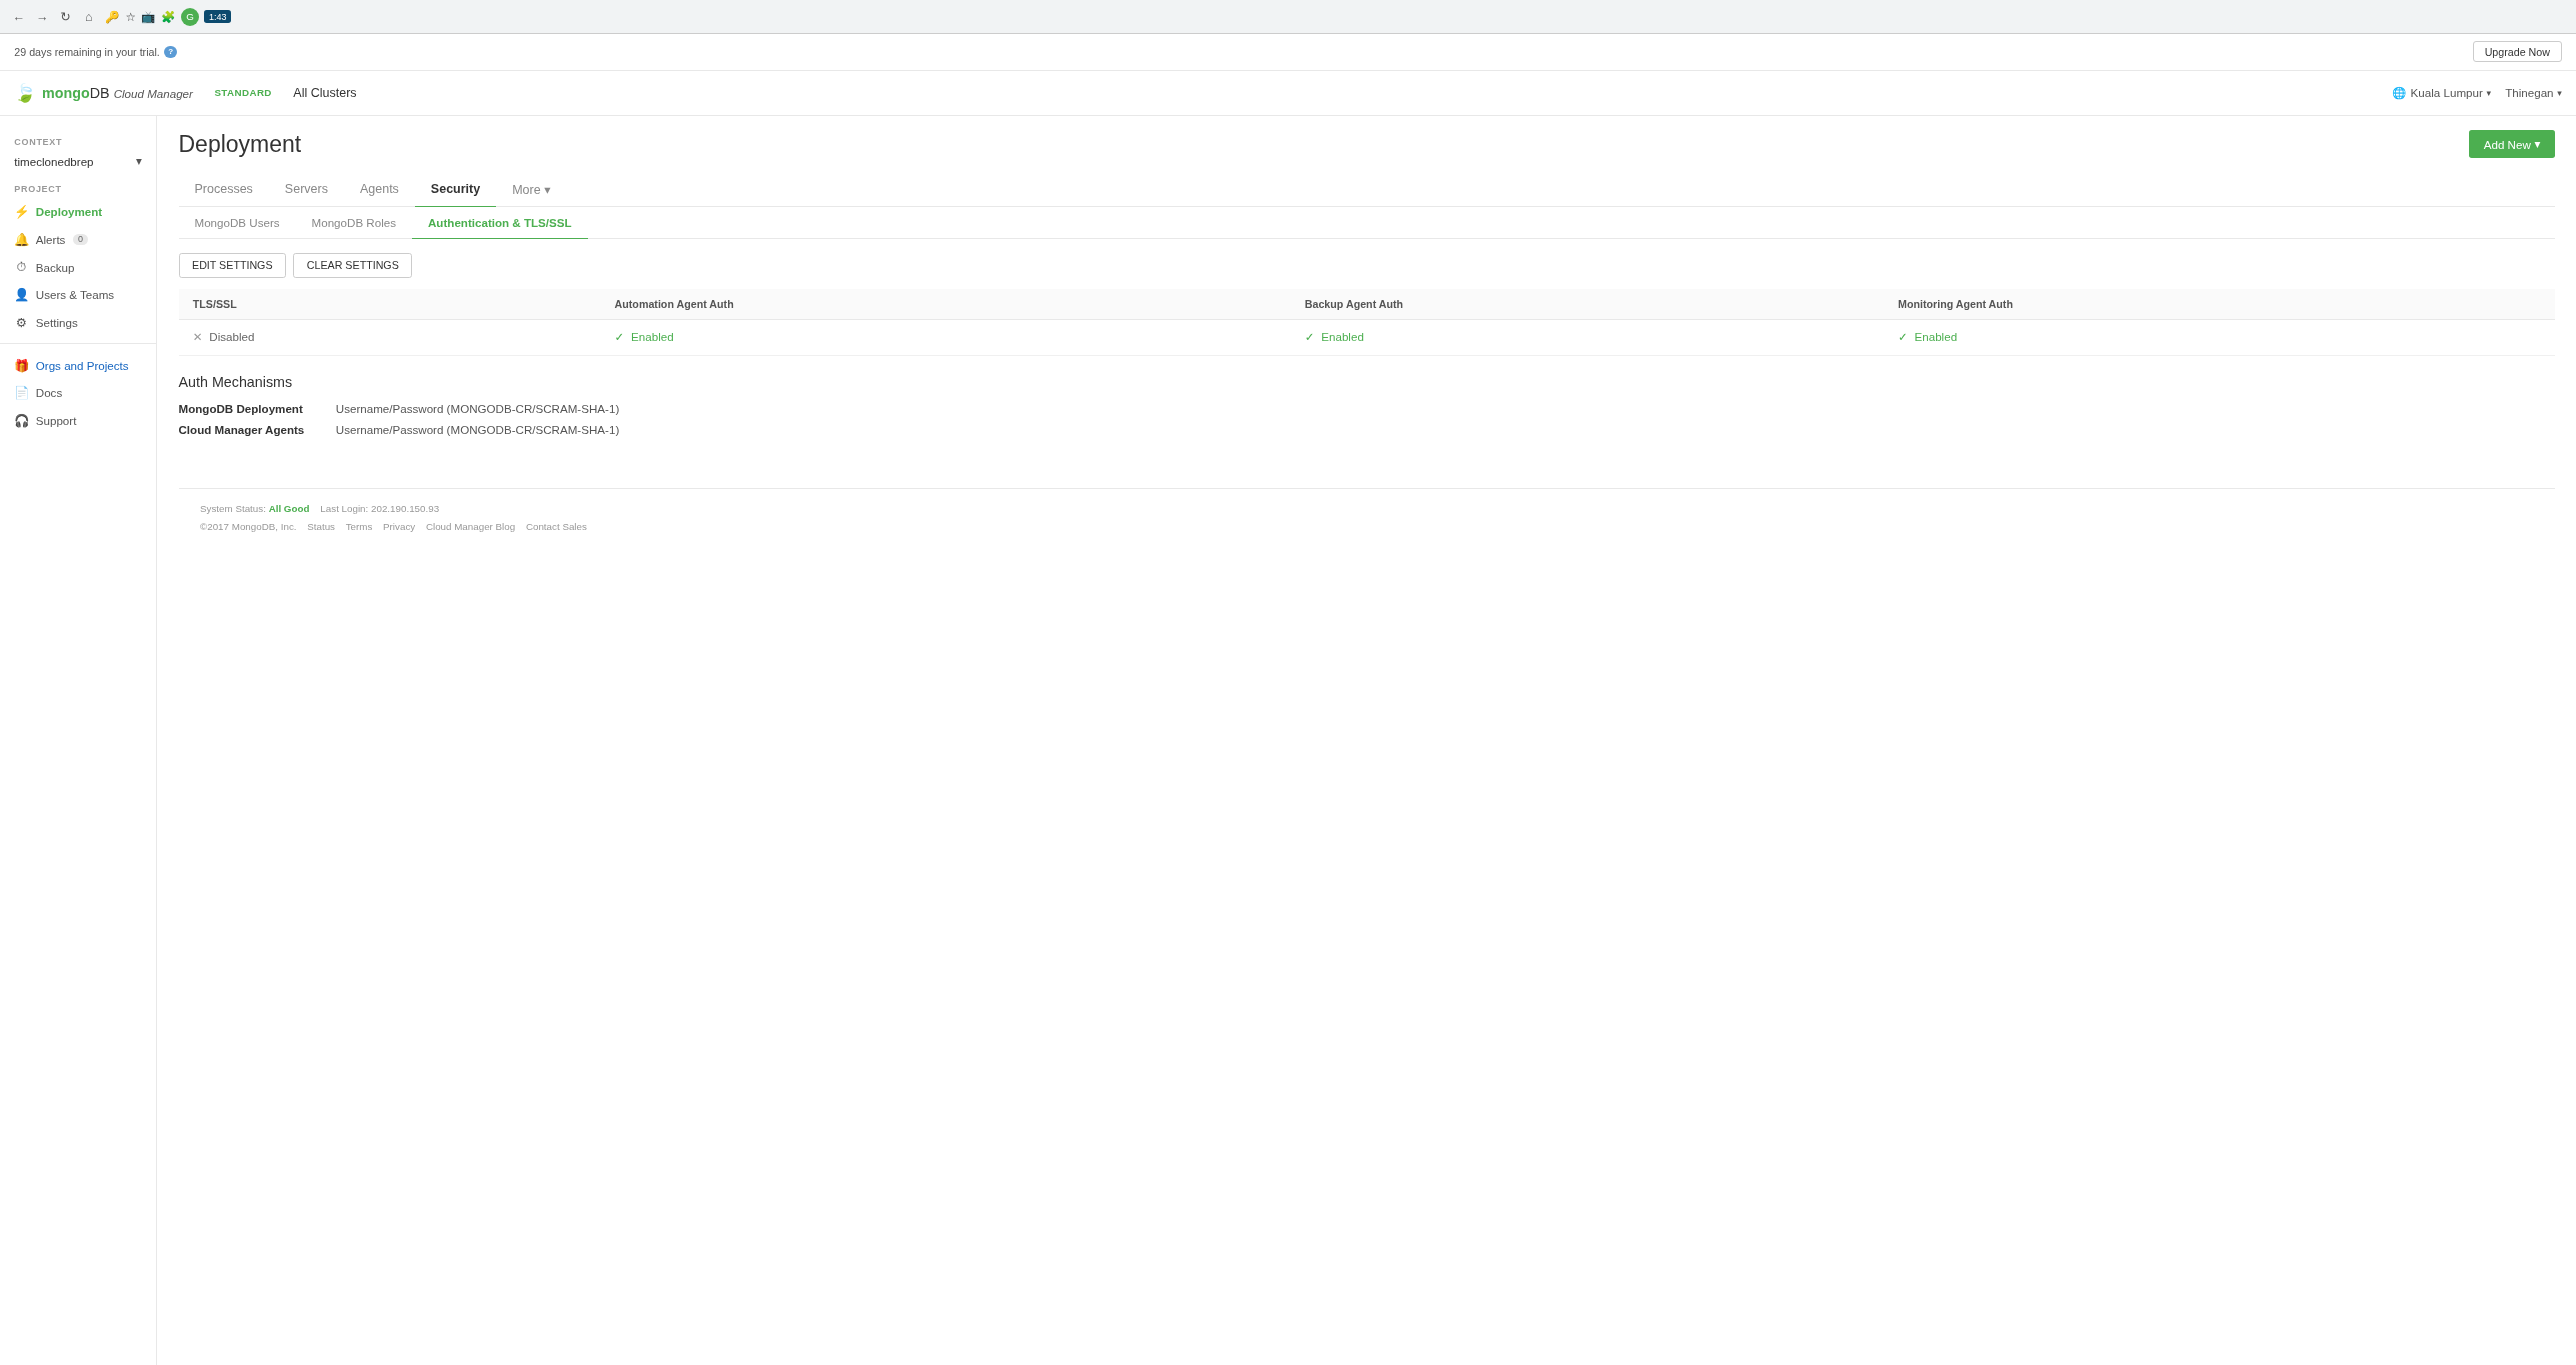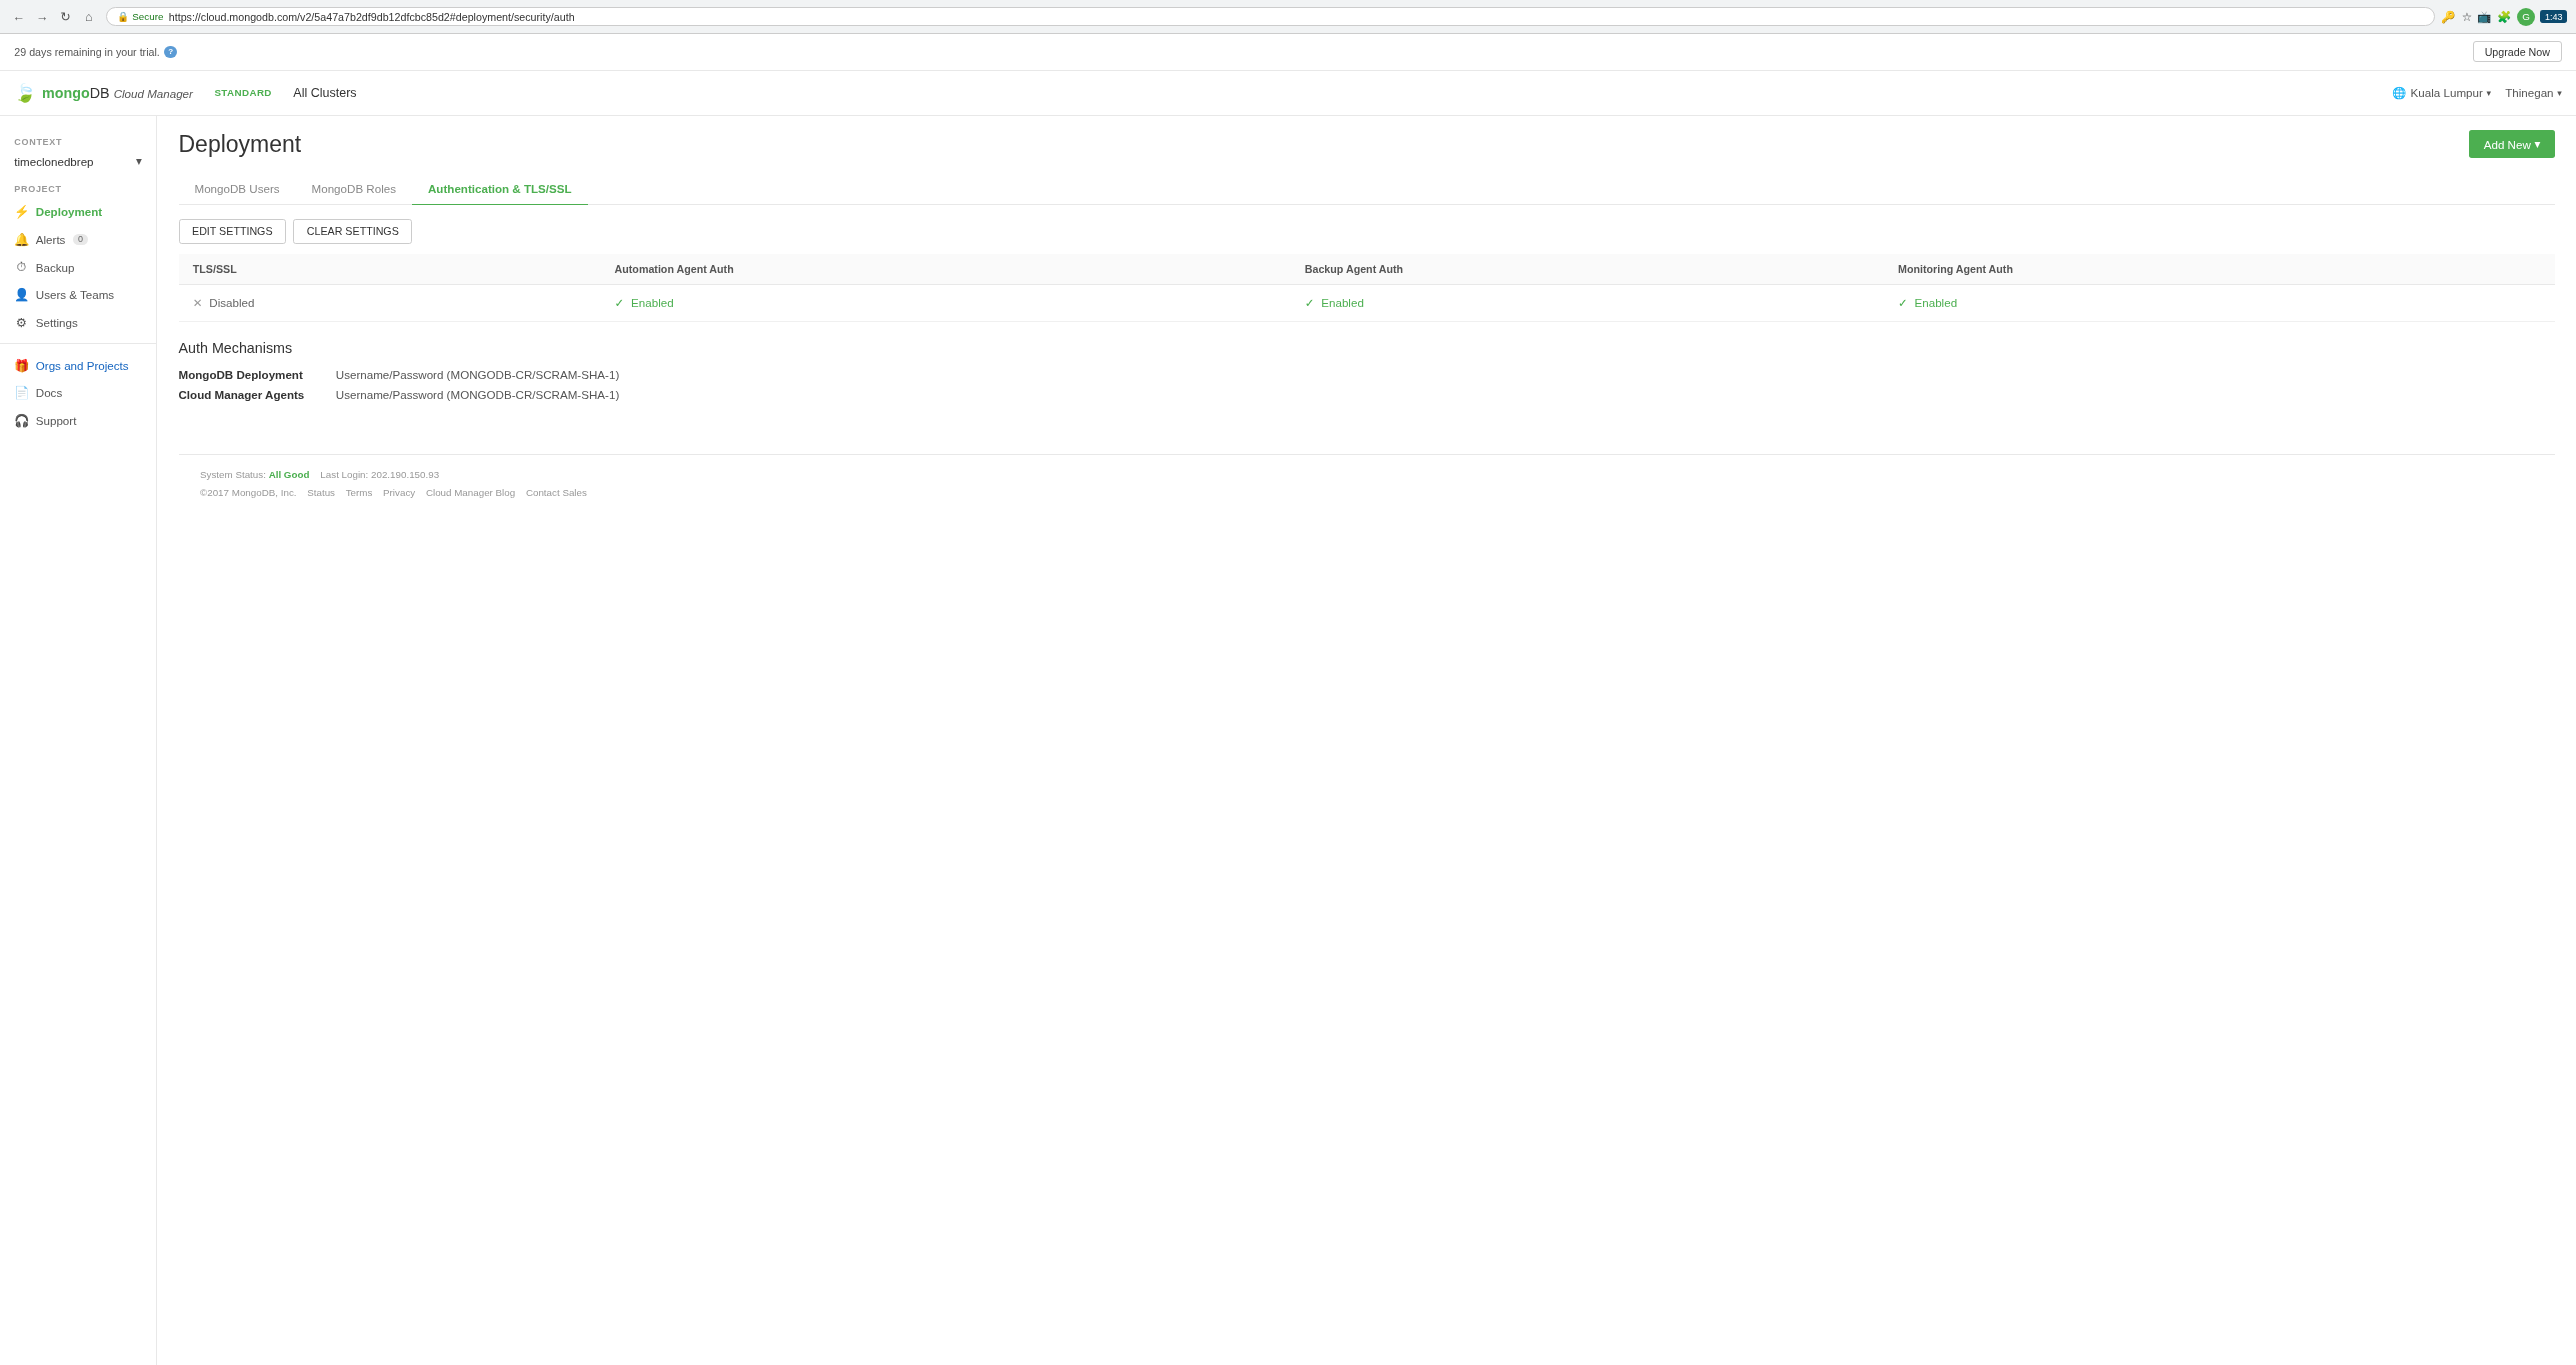--- a/index.html
+++ b/index.html
@@ -177,24 +177,20 @@
 </head>
 <body>
 
 <div class="browser-chrome">
   <div class="browser-nav-buttons">
     <button class="browser-nav-btn">←</button>
     <button class="browser-nav-btn">→</button>
     <button class="browser-nav-btn">↻</button>
     <button class="browser-nav-btn">⌂</button>
   </div>
-  <div class="browser-address-bar">
-    <span class="secure-badge">🔒 <span>Secure</span></span>
-    <span class="address-url">https://cloud.mongodb.com/v2/5a47a7b2df9db12dfcbc85d2#deployment/security/auth</span>
-  </div>
   <div class="browser-actions">
     <span>🔑</span>
     <span>☆</span>
     <span>📺</span>
     <span>🧩</span>
     <span style="width:18px;height:18px;border-radius:50%;background:#4CAF50;display:inline-flex;align-items:center;justify-content:center;color:white;font-size:9.8px;">G</span>
     <span style="background:#0c4a6e;color:white;border-radius:2.7px;padding:1.8px 4.5px;font-size:9px;">1:43</span>
   </div>
 </div>
 
@@ -285,20 +281,27 @@
 
 
       <div class="page-header">
         <h1 class="page-title">Deployment</h1>
         <button class="add-new-btn">
           <span>Add New</span>
           <span>▾</span>
         </button>
       </div>
 
+      <div class="tabs">
+        <div class="tab">Processes</div>
+        <div class="tab">Servers</div>
+        <div class="tab">Agents</div>
+        <div class="tab active">Security</div>
+        <div class="tab">More ▾</div>
+      </div>
 
       <div class="sub-tabs">
         <div class="sub-tab">MongoDB Users</div>
         <div class="sub-tab">MongoDB Roles</div>
         <div class="sub-tab active">Authentication &amp; TLS/SSL</div>
       </div>
 
       <div class="action-buttons">
         <button class="outline-btn">EDIT SETTINGS</button>
         <button class="outline-btn">CLEAR SETTINGS</button>

